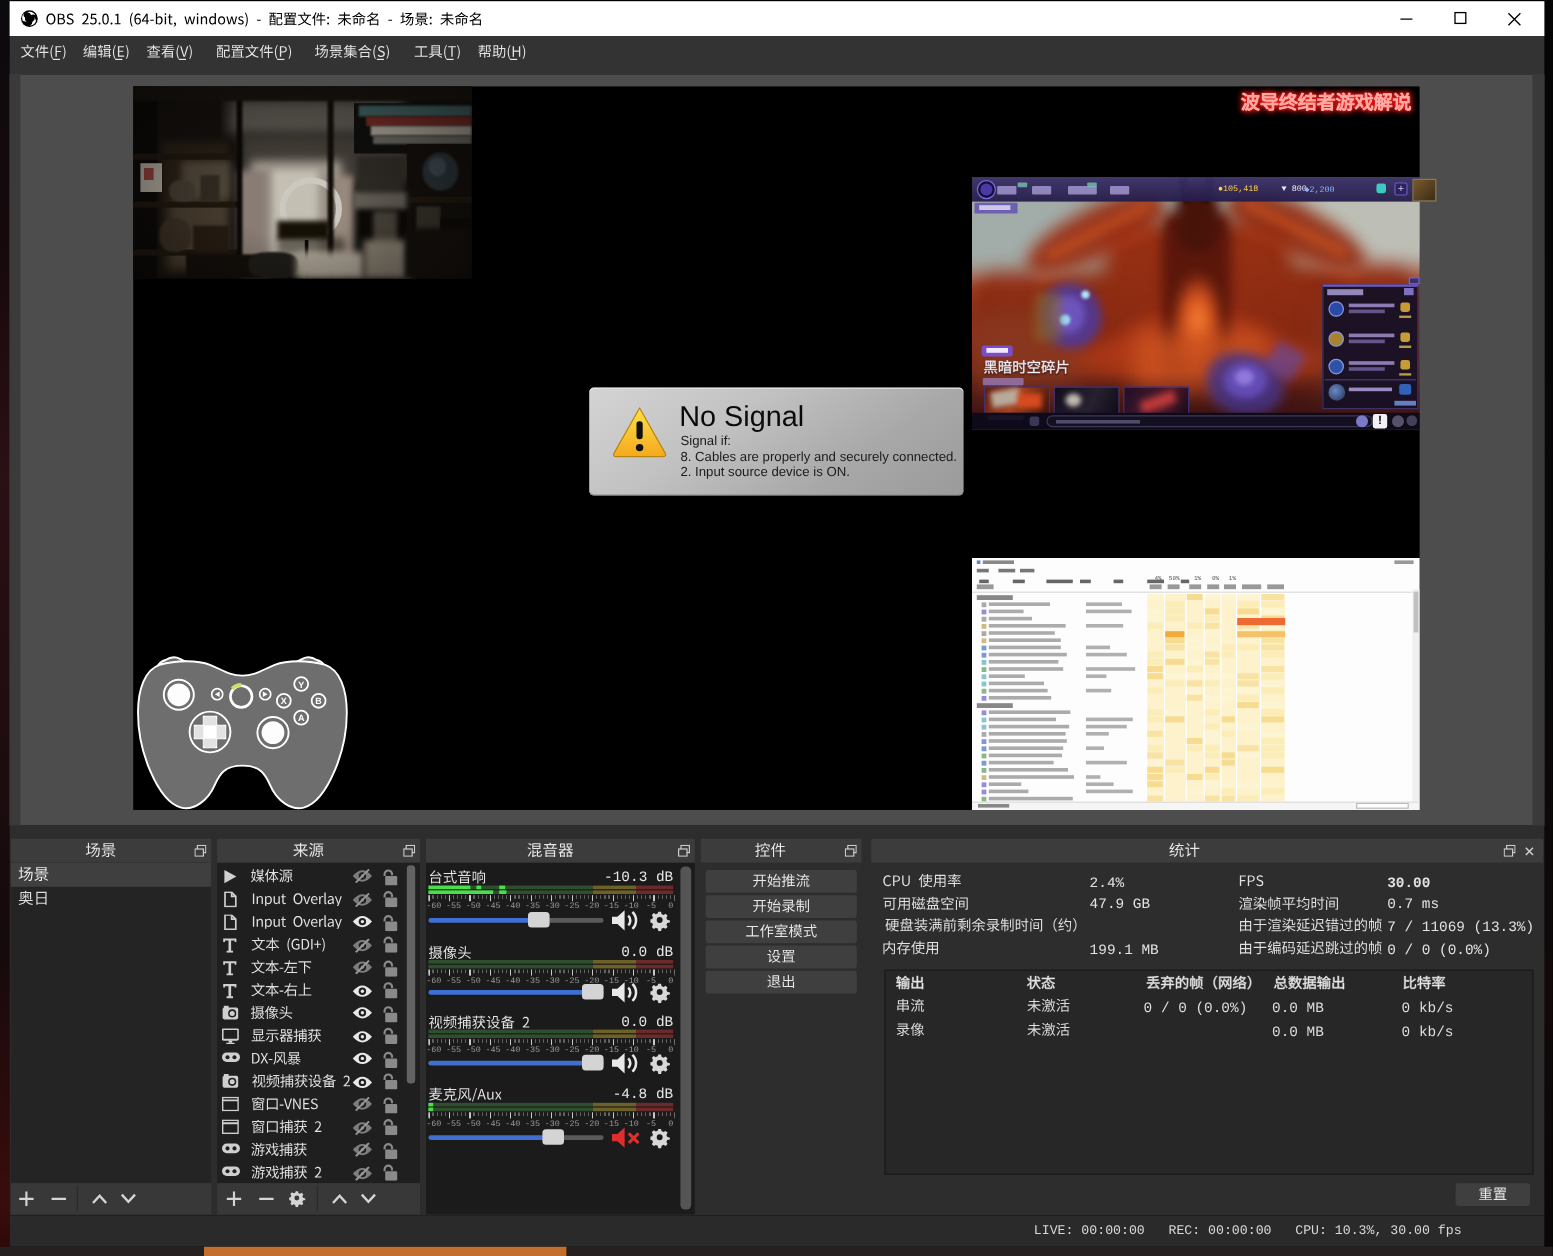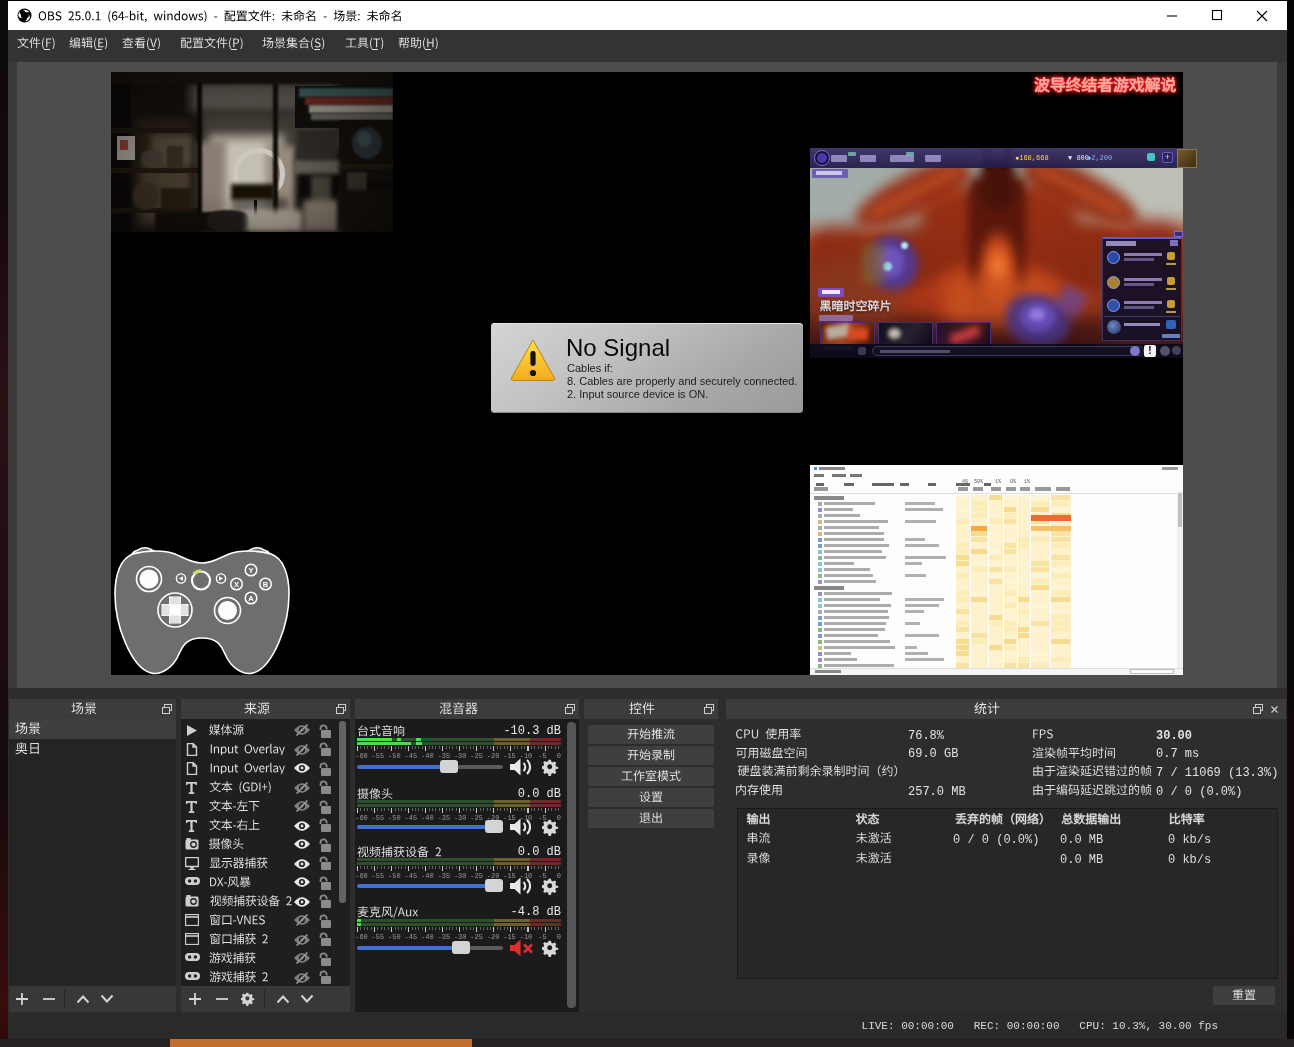--- a/index.html
+++ b/index.html
@@ -233,21 +233,21 @@
     <div class="a" style="left:0;top:0;width:373px;height:20px;background:linear-gradient(180deg,#3b3167f2,#241c49f2)"></div>
     <div class="a" style="left:4px;top:2px;width:16px;height:16px;border-radius:50%;background:#171138;border:1px solid #7a68e8"></div>
     <div class="a" style="left:7px;top:5px;width:10px;height:10px;border-radius:50%;background:#4a3aa8"></div>
   </div>
 <div class="a" style="left:831px;top:155px;width:16px;height:7px;background:#b0a4dd;opacity:.75;border-radius:1px;filter:blur(0.5px)"></div>
 <div class="a" style="left:860px;top:155px;width:16px;height:7px;background:#b0a4dd;opacity:.75;border-radius:1px;filter:blur(0.5px)"></div>
 <div class="a" style="left:890px;top:155px;width:24px;height:7px;background:#b0a4dd;opacity:.75;border-radius:1px;filter:blur(0.5px)"></div>
 <div class="a" style="left:925px;top:155px;width:16px;height:7px;background:#b0a4dd;opacity:.75;border-radius:1px;filter:blur(0.5px)"></div>
 <div class="a" style="left:848px;top:152px;width:8px;height:4px;background:#79c0b0;opacity:.8;border-radius:1px"></div>
 <div class="a" style="left:906px;top:152px;width:8px;height:4px;background:#79c0b0;opacity:.8;border-radius:1px"></div>
-<div class="a mono" style="left:1015px;top:154px;font-size:7px;color:#ffd34a">●168,668</div>
+<div class="a mono" style="left:1015px;top:154px;font-size:7px;color:#ffd34a">●105,418</div>
 <div class="a mono" style="left:1068px;top:154px;font-size:7px;color:#e8e4f8">▼ 800</div>
 <div class="a mono" style="left:1087px;top:154px;font-size:7px;color:#8ab4f8">◆2,200</div>
 <div class="a" style="left:1147px;top:153px;width:8px;height:8px;background:#3ec8c0;border-radius:2px"></div>
 <div class="a" style="left:1162px;top:152px;width:11px;height:11px;background:#2c2456;border:1px solid #6a5ac8;border-radius:2px;color:#cfc6f2;font-size:9px;line-height:9px;text-align:center">+</div>
 <div class="a" style="left:1177px;top:149px;width:20px;height:19px;background:linear-gradient(135deg,#7a5a2c,#3a2c16);border:1px solid #8a7a4a"></div>
 <div class="a" style="left:812px;top:169px;width:36px;height:9px;background:#5a48b0;opacity:.75;border-radius:1px"></div>
 <div class="a" style="left:816px;top:171px;width:26px;height:4px;background:#d8d2f4;opacity:.9"></div>
 <div class="a" style="left:818px;top:288px;width:26px;height:9px;background:#7a50d8;opacity:.9;border-radius:2px"></div>
 <div class="a" style="left:822px;top:290px;width:18px;height:4px;background:#efe8ff"></div>
 <svg class="a" style="left:818.0px;top:300.0px;filter:drop-shadow(0 1px 1px rgba(0,0,0,.8))" width="75.0" height="12" viewBox="0 -858 6000 1000" fill="#f4f2fa" stroke="#f4f2fa" stroke-width="30" stroke-linejoin="round">
@@ -310,21 +310,21 @@
 <defs>
       <linearGradient id="warngrad" x1="0" y1="0" x2="0" y2="1">
         <stop offset="0" stop-color="#ffe14a"></stop>
         <stop offset="1" stop-color="#f5a91e"></stop>
       </linearGradient>
     </defs>
 <rect x="22.4" y="14" width="5.2" height="15" rx="2.4" fill="#111"></rect>
 <circle cx="25" cy="36" r="3.1" fill="#111"></circle>
 </svg>
 <div class="a" style="left:566px;top:334px;font-size:24px;color:#0a0a0a;letter-spacing:0px">No Signal</div>
-<div class="a" style="left:567px;top:362px;font-size:11px;color:#1c1c1c">Cables if:</div>
+<div class="a" style="left:567px;top:362px;font-size:11px;color:#1c1c1c">Signal if:</div>
 <div class="a" style="left:567px;top:375px;font-size:11px;color:#1c1c1c">8. Cables are properly and securely connected.</div>
 <div class="a" style="left:567px;top:388px;font-size:11px;color:#1c1c1c">2. Input source device is ON.</div>
 <svg class="a" style="left:113px;top:546px" width="178" height="130" viewBox="0 0 178 130">
 <g fill="#6e6e6e" stroke="#fff" stroke-width="1.6">
 <path d="M25 4 q6 -4 12 -1 l4 2 -22 3 q2 -3 6 -4z"></path>
 <path d="M151 4 q-6 -4 -12 -1 l-4 2 22 3 q-2 -3 -6 -4z"></path>
 <path d="M20 8
 C34 4 52 4 62 8
 C72 12 78 17 89 17
 C100 17 106 12 116 8
@@ -1249,36 +1249,36 @@
   </svg>
 <div class="a" style="left:726px;top:719px;width:560px;height:293px;background:#2d2d2d"></div>
 <svg class="a" style="left:734.0px;top:728.0px;" width="68.7" height="12" viewBox="0 -858 5492 1000" fill="#e2e2e2">
     <use href="#g128" x="0"></use>
     <use href="#g39" x="638"></use>
     <use href="#g129" x="1271"></use>
     <use href="#g130" x="2492"></use>
     <use href="#g131" x="3492"></use>
     <use href="#g132" x="4492"></use>
   </svg>
-<div class="a mono" style="left:908px;top:728.5px;font-size:12px;color:#e2e2e2">76.8%</div>
+<div class="a mono" style="left:908px;top:728.5px;font-size:12px;color:#e2e2e2">2.4%</div>
 <svg class="a" style="left:1032.0px;top:728.0px;" width="21.4" height="12" viewBox="0 -858 1781 1000" fill="#e2e2e2">
     <use href="#g32" x="0"></use>
     <use href="#g39" x="552"></use>
     <use href="#g2" x="1185"></use>
   </svg>
 <div class="a mono" style="left:1156px;top:728.5px;font-size:12px;font-weight:bold;color:#e2e2e2">30.00</div>
 <svg class="a" style="left:734.0px;top:746.7px;" width="75.0" height="12" viewBox="0 -858 6000 1000" fill="#e2e2e2">
     <use href="#g133" x="0"></use>
     <use href="#g131" x="1000"></use>
     <use href="#g134" x="2000"></use>
     <use href="#g135" x="3000"></use>
     <use href="#g60" x="4000"></use>
     <use href="#g136" x="5000"></use>
   </svg>
-<div class="a mono" style="left:908px;top:747.2px;font-size:12px;color:#e2e2e2">69.0 GB</div>
+<div class="a mono" style="left:908px;top:747.2px;font-size:12px;color:#e2e2e2">47.9 GB</div>
 <svg class="a" style="left:1032.0px;top:746.7px;" width="84.0" height="12" viewBox="0 -858 7000 1000" fill="#e2e2e2">
     <use href="#g137" x="0"></use>
     <use href="#g138" x="1000"></use>
     <use href="#g139" x="2000"></use>
     <use href="#g140" x="3000"></use>
     <use href="#g141" x="4000"></use>
     <use href="#g59" x="5000"></use>
     <use href="#g136" x="6000"></use>
   </svg>
 <div class="a mono" style="left:1156px;top:747.2px;font-size:12px;color:#e2e2e2">0.7 ms</div>
@@ -1310,21 +1310,21 @@
     <use href="#g157" x="8000"></use>
     <use href="#g139" x="9000"></use>
   </svg>
 <div class="a mono" style="left:1156px;top:765.9px;font-size:12px;color:#e2e2e2">7 / 11069 (13.3%)</div>
 <svg class="a" style="left:734.0px;top:784.1px;" width="50.0" height="12" viewBox="0 -858 4000 1000" fill="#e2e2e2">
     <use href="#g158" x="0"></use>
     <use href="#g159" x="1000"></use>
     <use href="#g130" x="2000"></use>
     <use href="#g131" x="3000"></use>
   </svg>
-<div class="a mono" style="left:908px;top:784.6px;font-size:12px;color:#e2e2e2">257.0 MB</div>
+<div class="a mono" style="left:908px;top:784.6px;font-size:12px;color:#e2e2e2">199.1 MB</div>
 <svg class="a" style="left:1032.0px;top:784.1px;" width="120.0" height="12" viewBox="0 -858 10000 1000" fill="#e2e2e2">
     <use href="#g151" x="0"></use>
     <use href="#g152" x="1000"></use>
     <use href="#g33" x="2000"></use>
     <use href="#g160" x="3000"></use>
     <use href="#g153" x="4000"></use>
     <use href="#g154" x="5000"></use>
     <use href="#g161" x="6000"></use>
     <use href="#g156" x="7000"></use>
     <use href="#g157" x="8000"></use>

